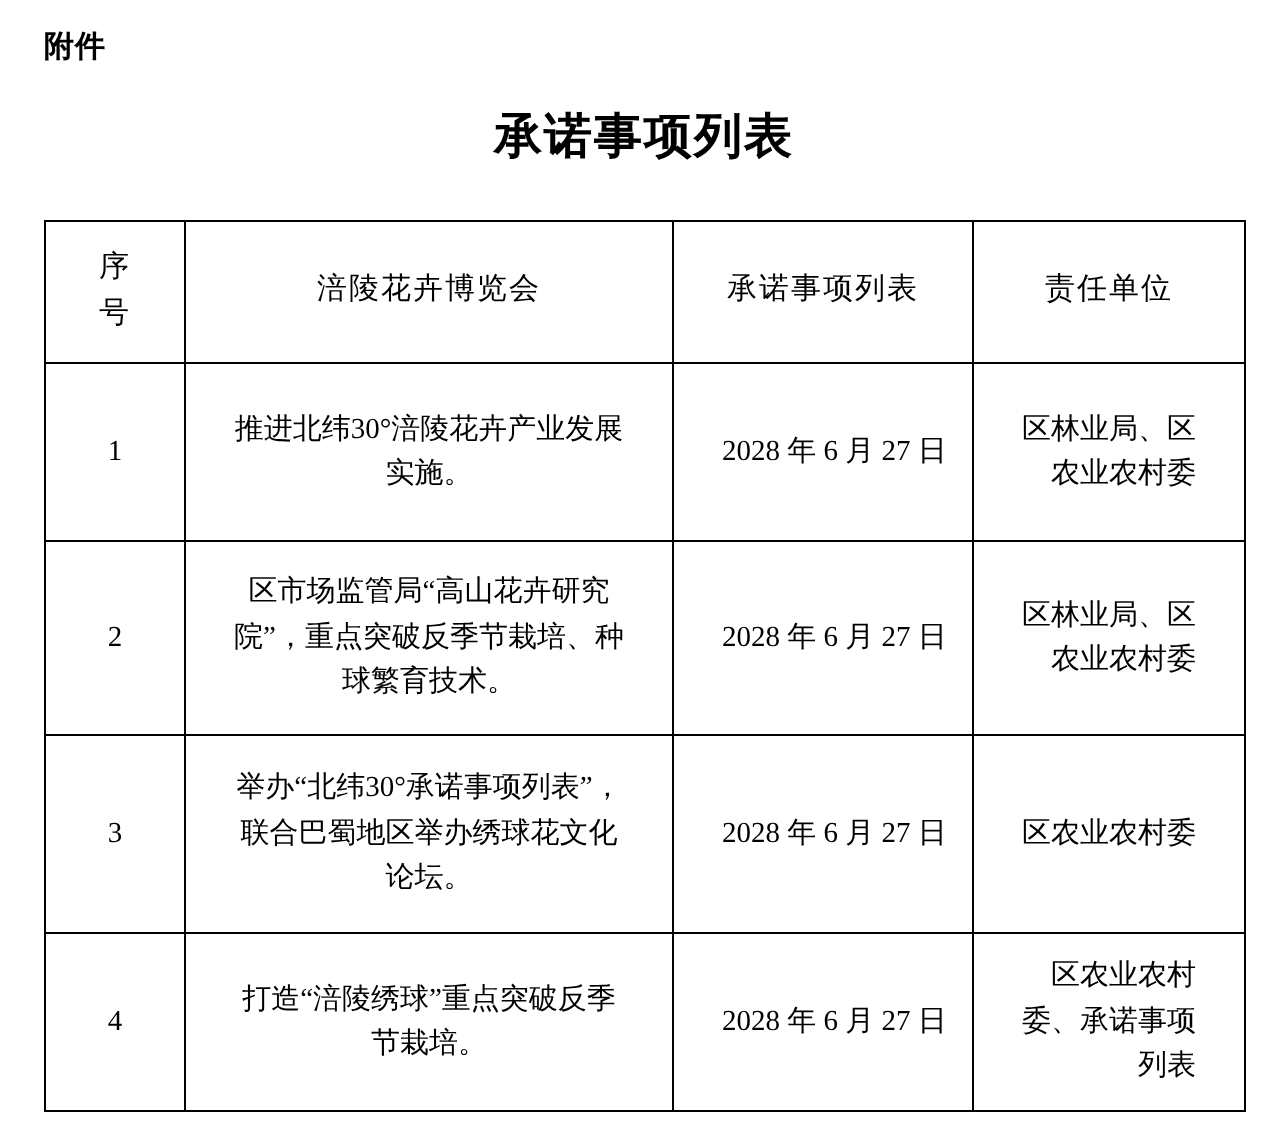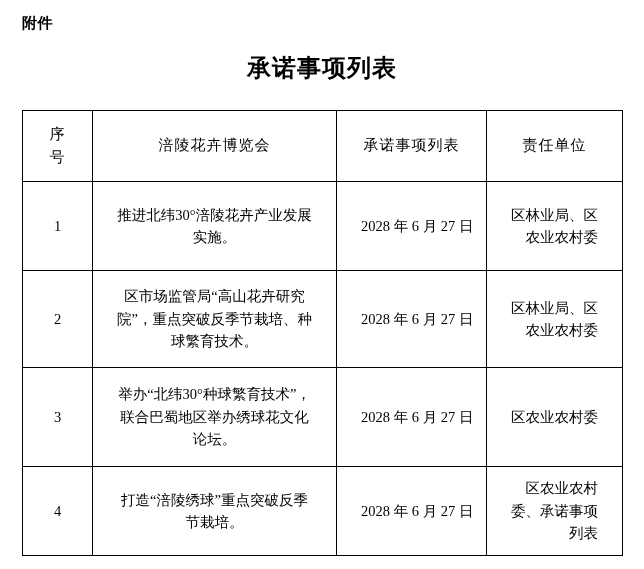--- a/index.html
+++ b/index.html
@@ -123,21 +123,21 @@
           <td class="cell-unit">区林业局、区农业农村委</td>
         </tr>
         <tr class="row-2">
           <td class="cell-no">2</td>
           <td class="cell-content">区市场监管局“高山花卉研究院”，重点突破反季节栽培、种球繁育技术。</td>
           <td class="cell-time">2028 年 6 月 27 日</td>
           <td class="cell-unit">区林业局、区农业农村委</td>
         </tr>
         <tr class="row-3">
           <td class="cell-no">3</td>
-          <td class="cell-content">举办“北纬30°种球繁育技术”，联合巴蜀地区举办绣球花文化论坛。</td>
+          <td class="cell-content">举办“北纬30°承诺事项列表”，联合巴蜀地区举办绣球花文化论坛。</td>
           <td class="cell-time">2028 年 6 月 27 日</td>
           <td class="cell-unit">区农业农村委</td>
         </tr>
         <tr class="row-4">
           <td class="cell-no">4</td>
           <td class="cell-content">打造“涪陵绣球”重点突破反季节栽培。</td>
           <td class="cell-time">2028 年 6 月 27 日</td>
           <td class="cell-unit">区农业农村委、承诺事项列表</td>
         </tr>
       </tbody>

